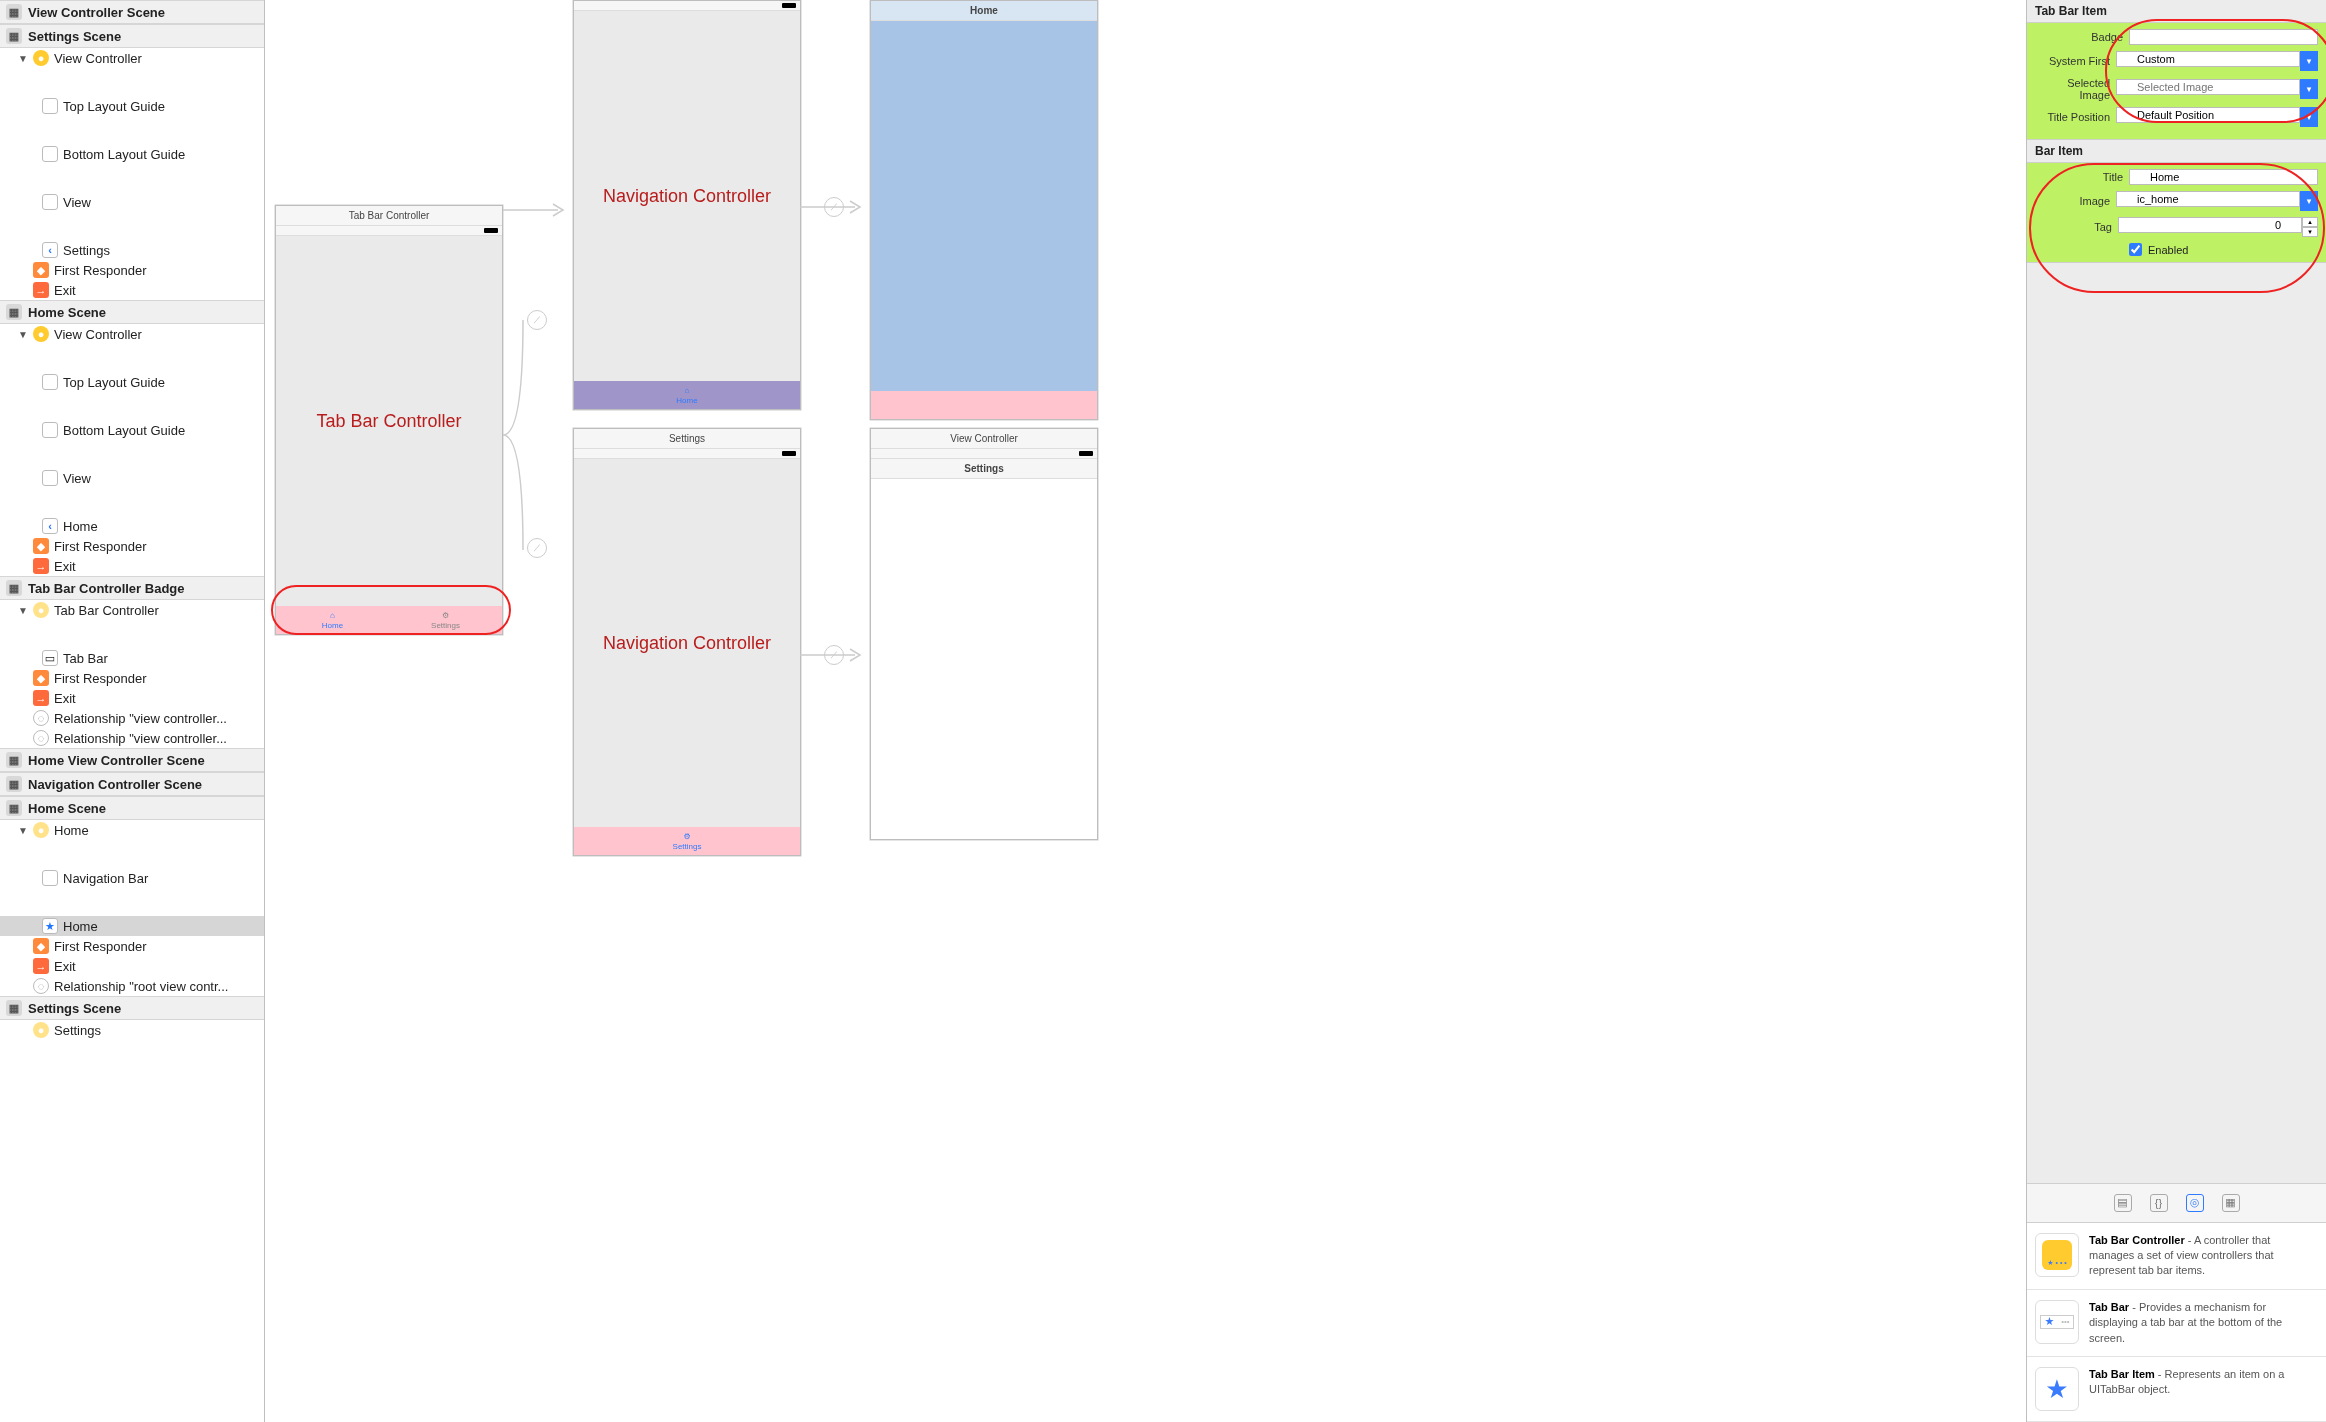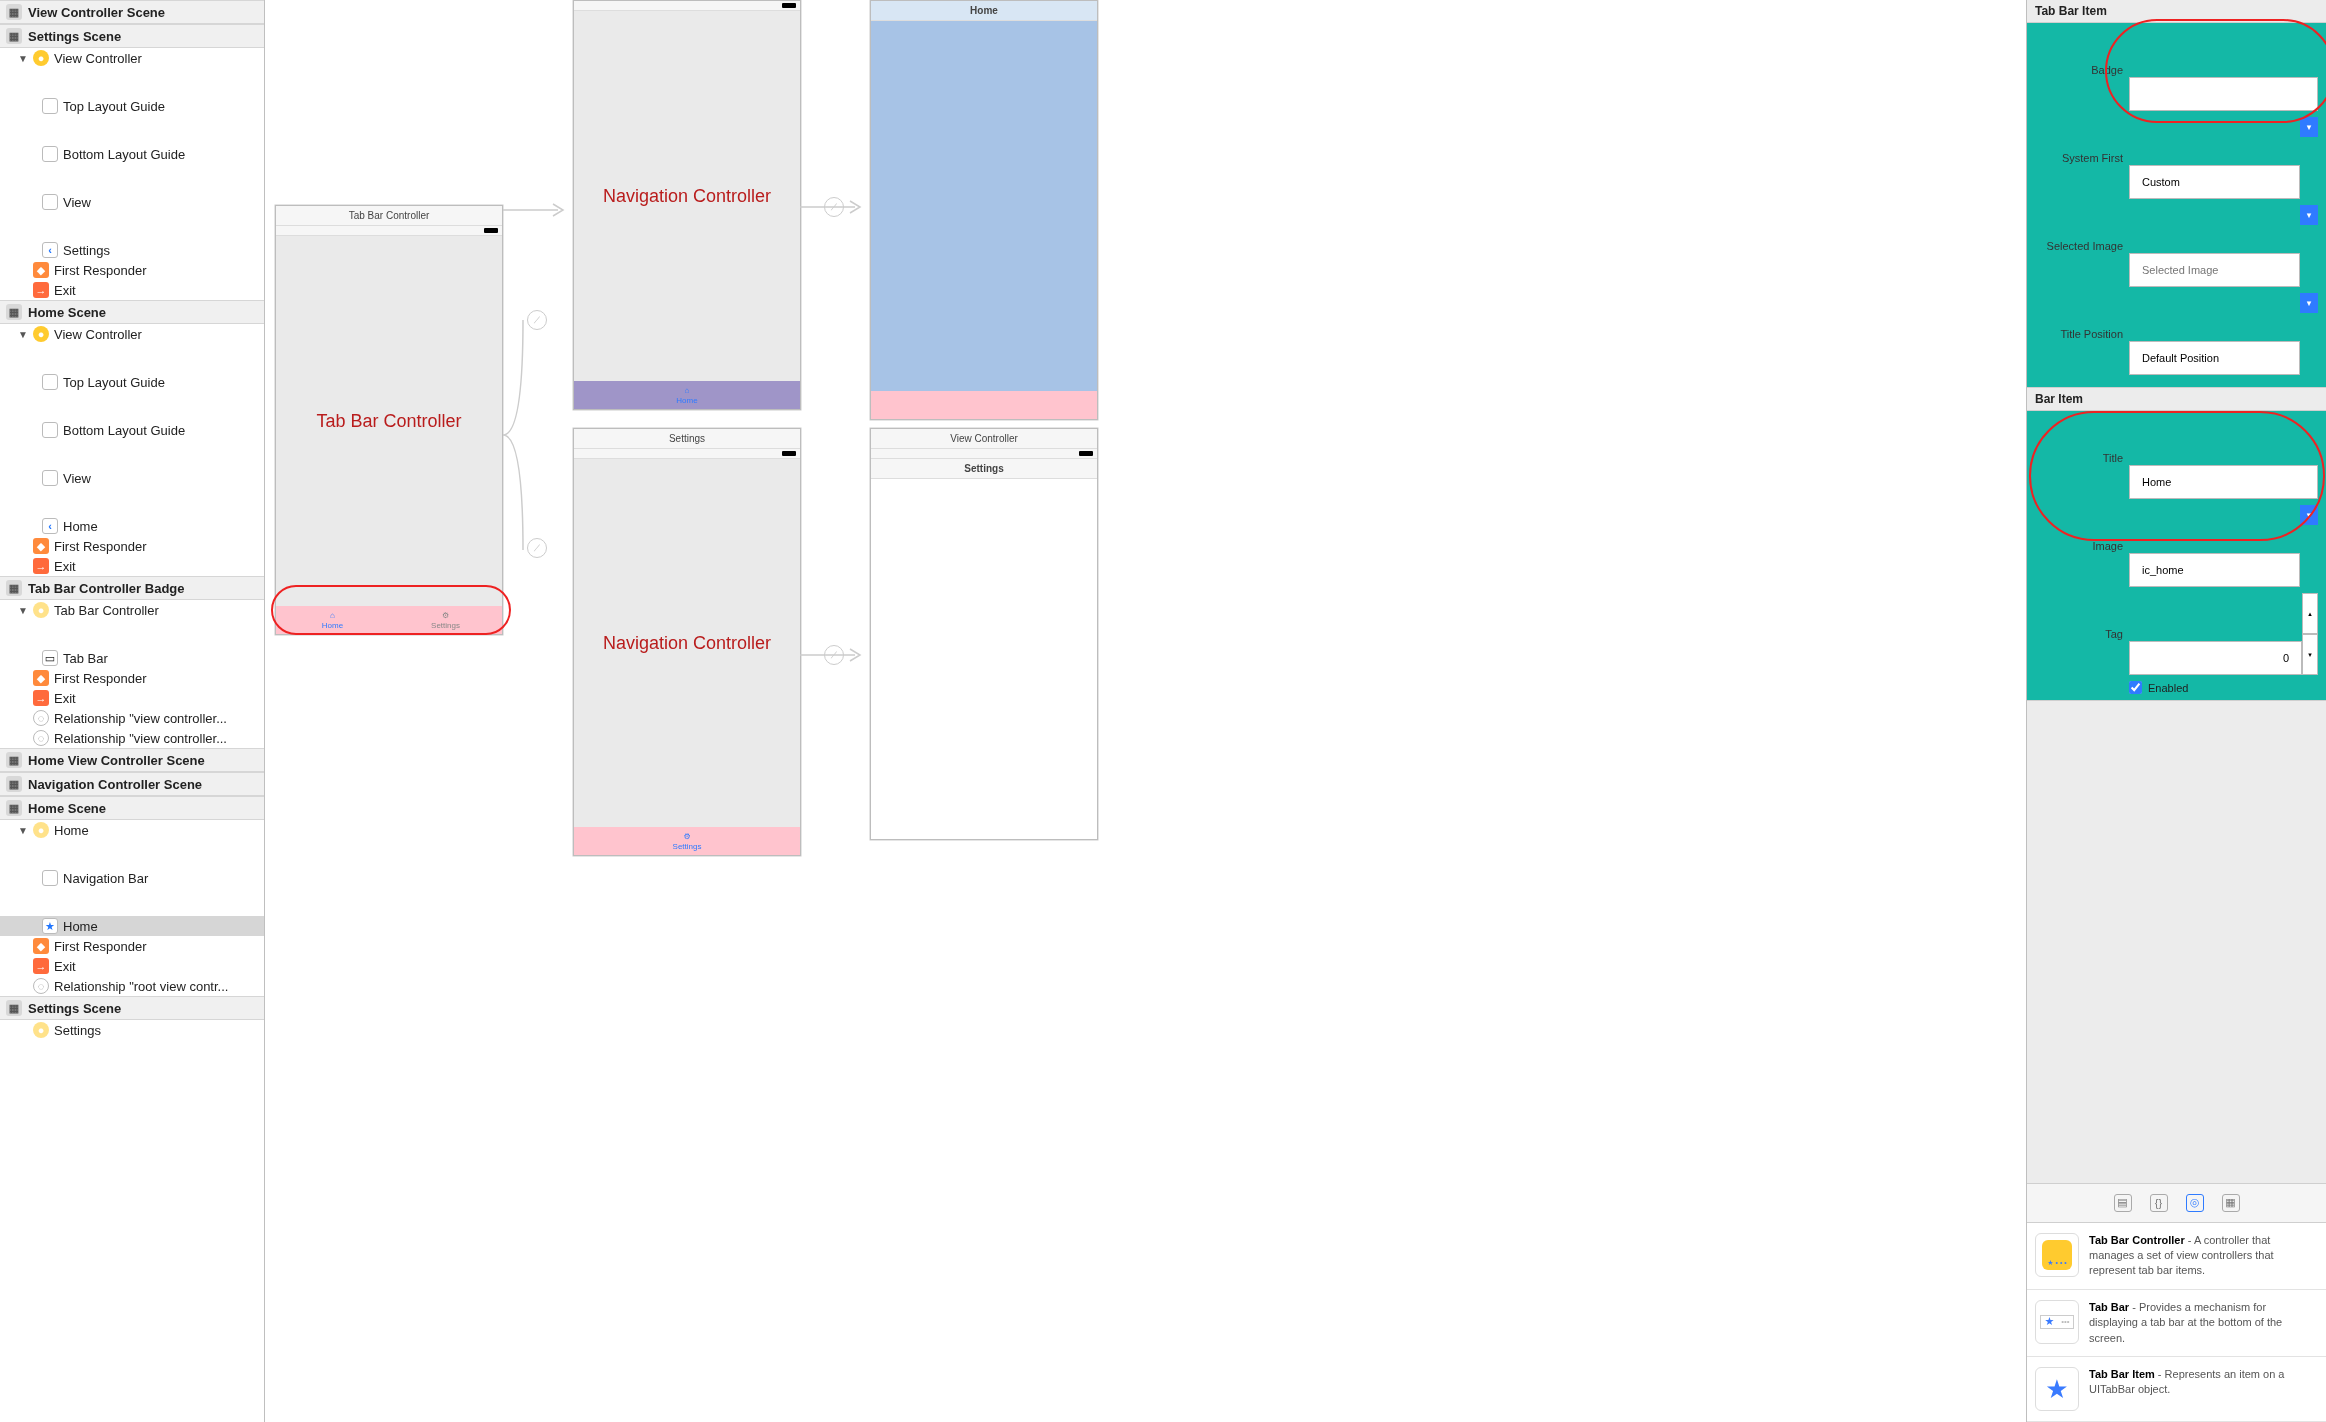--- a/index.html
+++ b/index.html
@@ -36,27 +36,27 @@
 .phone .body { height: 370px; display: flex; align-items: center; justify-content: center; color: #b91c1c; font-size: 18px; }
 .phone .bottombar { height: 28px; display: flex; }
 .phone .bottombar .tabi { flex: 1; display: flex; flex-direction: column; align-items: center; justify-content: center; font-size: 8px; gap: 1px; }
 .arrow { position: absolute; color: #ccc; }
 .seg-circle { width: 20px; height: 20px; border: 1px solid #ccc; border-radius: 50%; background: #fff; display:flex;align-items:center;justify-content:center;font-size:9px;color:#bbb; }
 
 
 .anno { position: absolute; border: 2px solid #e22; border-radius: 999px; pointer-events: none; }
 
 
-.inspector { width: 300px; border-left: 1px solid #bfbfbf; background: #14b8a6; display: flex; flex-direction: column; }
+.inspector { width: 300px; border-left: 1px solid #bfbfbf; background: #bef264; display: flex; flex-direction: column; }
 .insp-section-title { font-weight: 600; padding: 4px 8px; border-bottom: 1px solid #cfcfcf; background: #ececec; font-size: 12px; }
 .insp-group { padding: 6px 8px; border-bottom: 1px solid #cfcfcf; }
 .insp-row { display: flex; align-items: center; margin-bottom: 6px; gap: 6px; }
 .insp-row label { width: 88px; text-align: right; font-size: 11px; color: #333; }
 .insp-row .field { flex: 1; display: flex; }
-.insp-row input[type=text], .insp-row input[type=number] { flex: 1; height: 34px; font-size: 11px; padding: 0 12px; border: 1px solid #bbb; background: #fff; margin-top: 48px; }
+.insp-row input[type=text], .insp-row input[type=number] { flex: 1; height: 16px; font-size: 11px; padding: 0 20px; border: 1px solid #bbb; background: #fff; }
 .dd-btn { width: 18px; height: 20px; background: #2f7bff; color: #fff; border: none; font-size: 9px; }
 .stepper { width: 16px; display:flex; flex-direction:column; }
 .stepper button { flex:1; font-size:7px; border:1px solid #bbb; background:#fff; padding:0; }
 .chk { display:flex; align-items:center; gap:6px; margin-left: 94px; font-size:11px; }
 .chk input { accent-color:#2f7bff; }
 
 .insp-spacer { flex: 1; background: #ececec; }
 .lib-tabs { display:flex; justify-content:center; gap:18px; padding:10px 0; border-top:1px solid #cfcfcf; border-bottom:1px solid #cfcfcf; background:#f5f5f5; }
 .lib-tabs .t { width:18px; height:18px; border:1px solid #aaa; border-radius:3px; display:flex;align-items:center;justify-content:center;font-size:11px;color:#777; }
 .lib-tabs .t.sel { color:#2f7bff; border-color:#2f7bff; }

